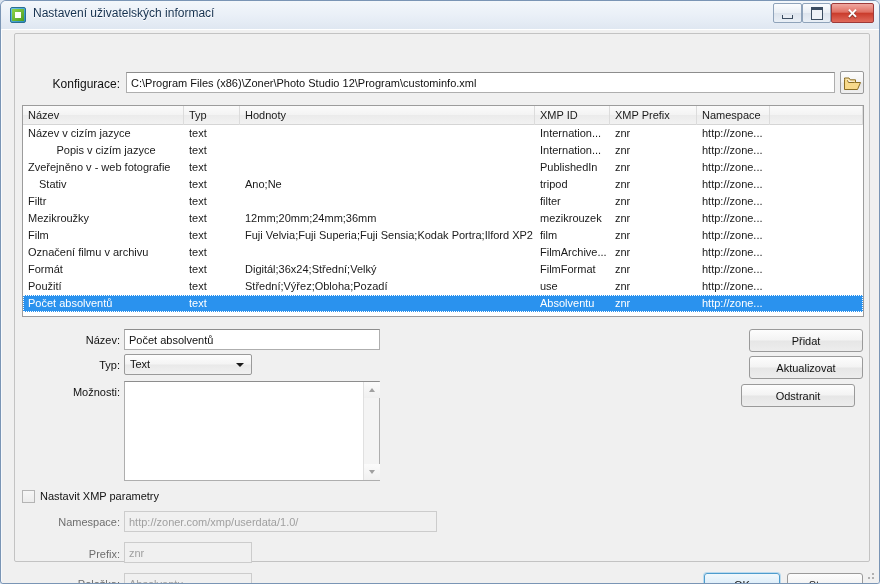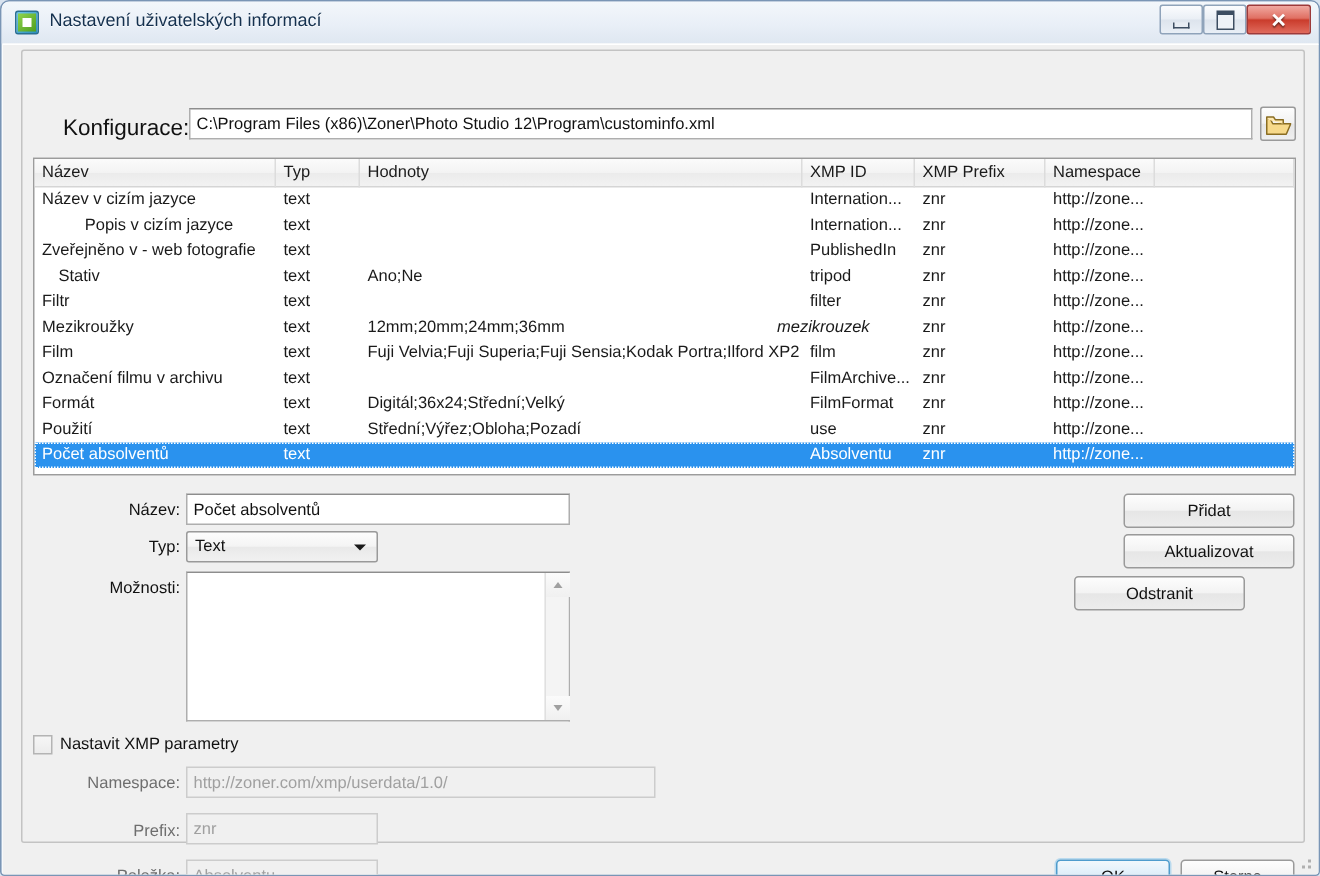--- a/index.html
+++ b/index.html
@@ -93,21 +93,21 @@
     position: absolute; left: 12px; top: 3px;
     width: 856px; height: 529px;
     border: 1px solid #c3c3c3;
     border-radius: 2px;
     background: #f0f0f0;
   }
 
   
   #config-label {
     position: absolute; left: 40px; top: 47px; width: 78px;
-    text-align: right; font-size: 15px; color: #111;
+    text-align: right; font-size: 12px; color: #111;
   }
   #config-input {
     position: absolute; left: 124px; top: 42px;
     width: 709px; height: 21px;
     border: 1px solid #aeaeae; border-top-color: #8d8d8d;
     background: #ffffff; color: #111;
     font-family: "Liberation Sans", sans-serif; font-size: 11px;
     padding: 0 4px; line-height: 19px;
   }
   #browse-button {
@@ -242,21 +242,21 @@
   .btn {
     position: absolute;
     border: 1px solid #9a9a9a; border-radius: 3px;
     background: linear-gradient(180deg,#fdfdfd 0%,#f3f3f3 48%,#e6e6e6 52%,#ededed 100%);
     font-family: "Liberation Sans", sans-serif; font-size: 11px; color: #111;
     display: flex; align-items: center; justify-content: center;
     white-space: nowrap;
   }
   #btn-add    { left: 747px; top: 299px; width: 114px; height: 23px; }
   #btn-update { left: 747px; top: 326px; width: 114px; height: 23px; }
-  #btn-delete { left: 714px; top: 354px; width: 114px; height: 23px; }
+  #btn-delete { left: 739px; top: 354px; width: 114px; height: 23px; }
 
   #btn-ok {
     left: 702px; top: 543px; width: 76px; height: 23px;
     border: 1px solid #4e9ccd; border-radius: 3px;
     background: linear-gradient(180deg,#f1f8fc 0%,#dcedf9 48%,#c9e3f6 52%,#ddeefa 100%);
     box-shadow: 0 0 0 1px rgba(120,190,235,.45);
   }
   #btn-cancel { left: 785px; top: 543px; width: 76px; height: 23px; }
 
   #grip { position: absolute; right: 4px; bottom: 3px; width: 12px; height: 12px; }
@@ -341,21 +341,21 @@
             <div class="cell" style="left: 0px; width: 161px;">Filtr</div>
             <div class="cell" style="left: 161px; width: 56px;">text</div>
             <div class="cell" style="left: 512px; width: 75px;">filter</div>
             <div class="cell" style="left: 587px; width: 87px;">znr</div>
             <div class="cell" style="left: 674px; width: 73px;">http://zone...</div>
           </div>
           <div class="trow">
             <div class="cell" style="left: 0px; width: 161px;">Mezikroužky</div>
             <div class="cell" style="left: 161px; width: 56px;">text</div>
             <div class="cell" style="left: 217px; width: 300px;">12mm;20mm;24mm;36mm</div>
-            <div class="cell" style="left: 490px; width: 75px; font-style: italic;">mezikrouzek</div>
+            <div class="cell" style="left: 512px; width: 75px;">mezikrouzek</div>
             <div class="cell" style="left: 587px; width: 87px;">znr</div>
             <div class="cell" style="left: 674px; width: 73px;">http://zone...</div>
           </div>
           <div class="trow">
             <div class="cell" style="left: 0px; width: 161px;">Film</div>
             <div class="cell" style="left: 161px; width: 56px;">text</div>
             <div class="cell" style="left: 217px; width: 300px;">Fuji Velvia;Fuji Superia;Fuji Sensia;Kodak Portra;Ilford XP2</div>
             <div class="cell" style="left: 512px; width: 75px;">film</div>
             <div class="cell" style="left: 587px; width: 87px;">znr</div>
             <div class="cell" style="left: 674px; width: 73px;">http://zone...</div>

